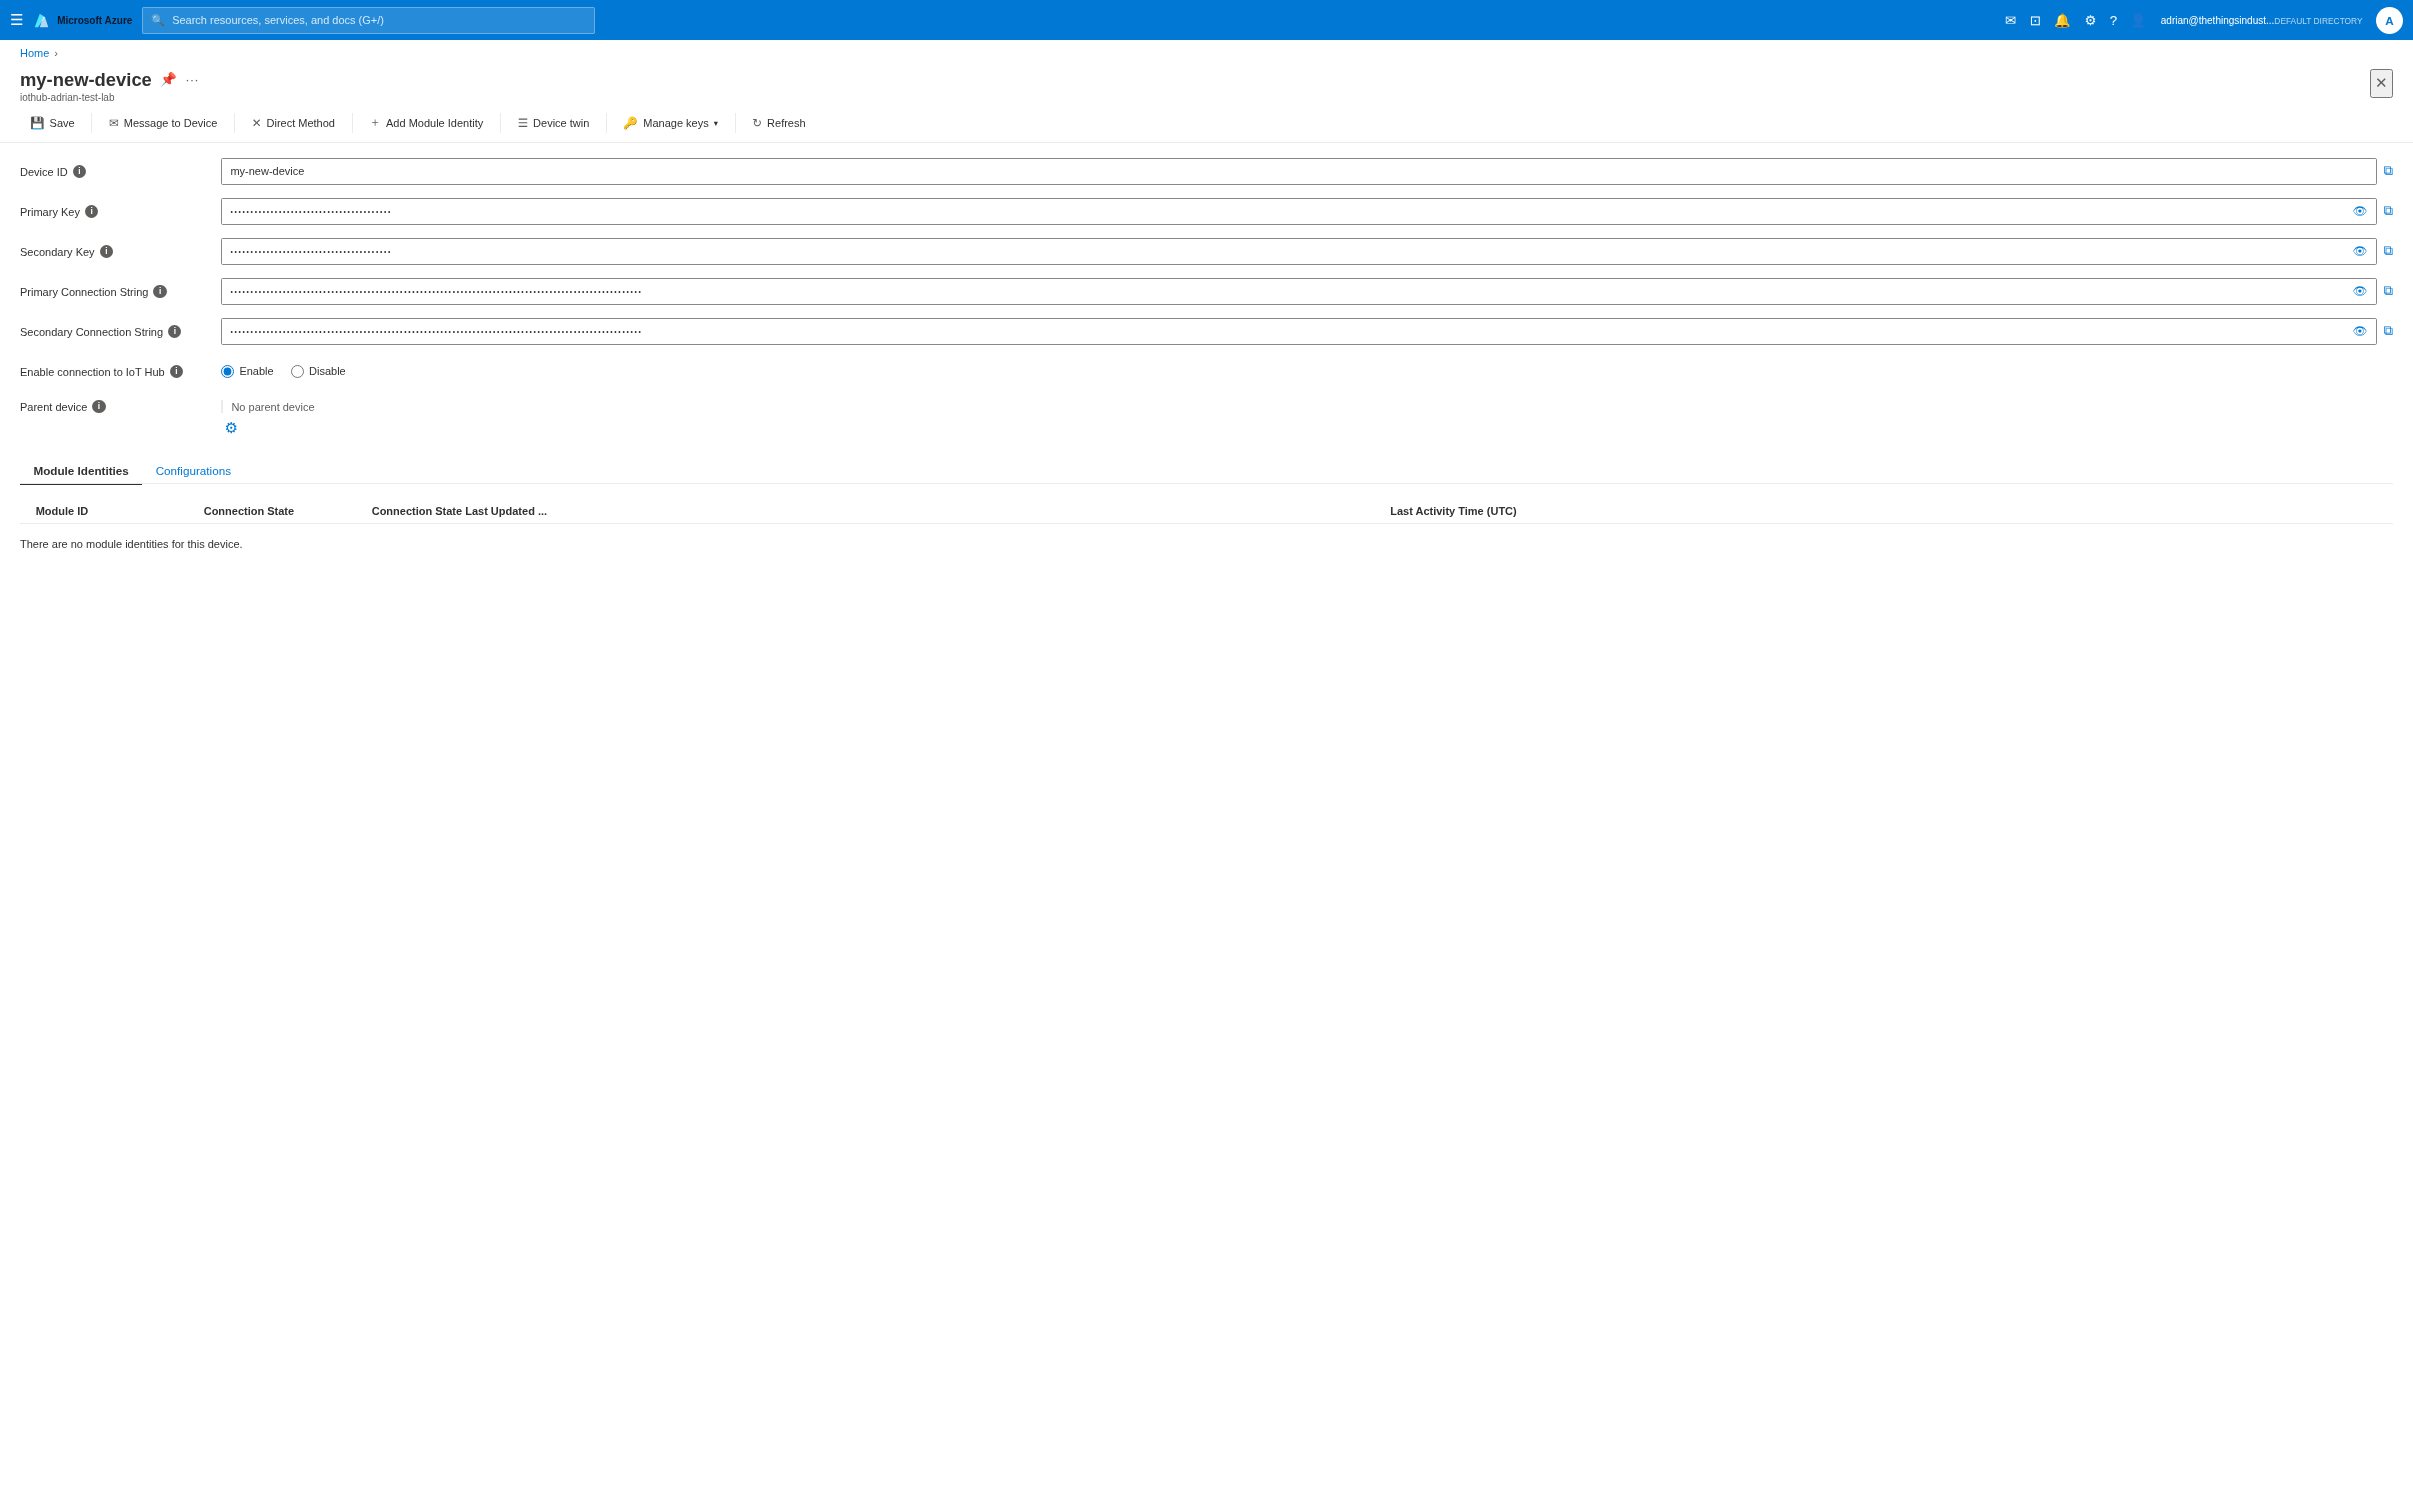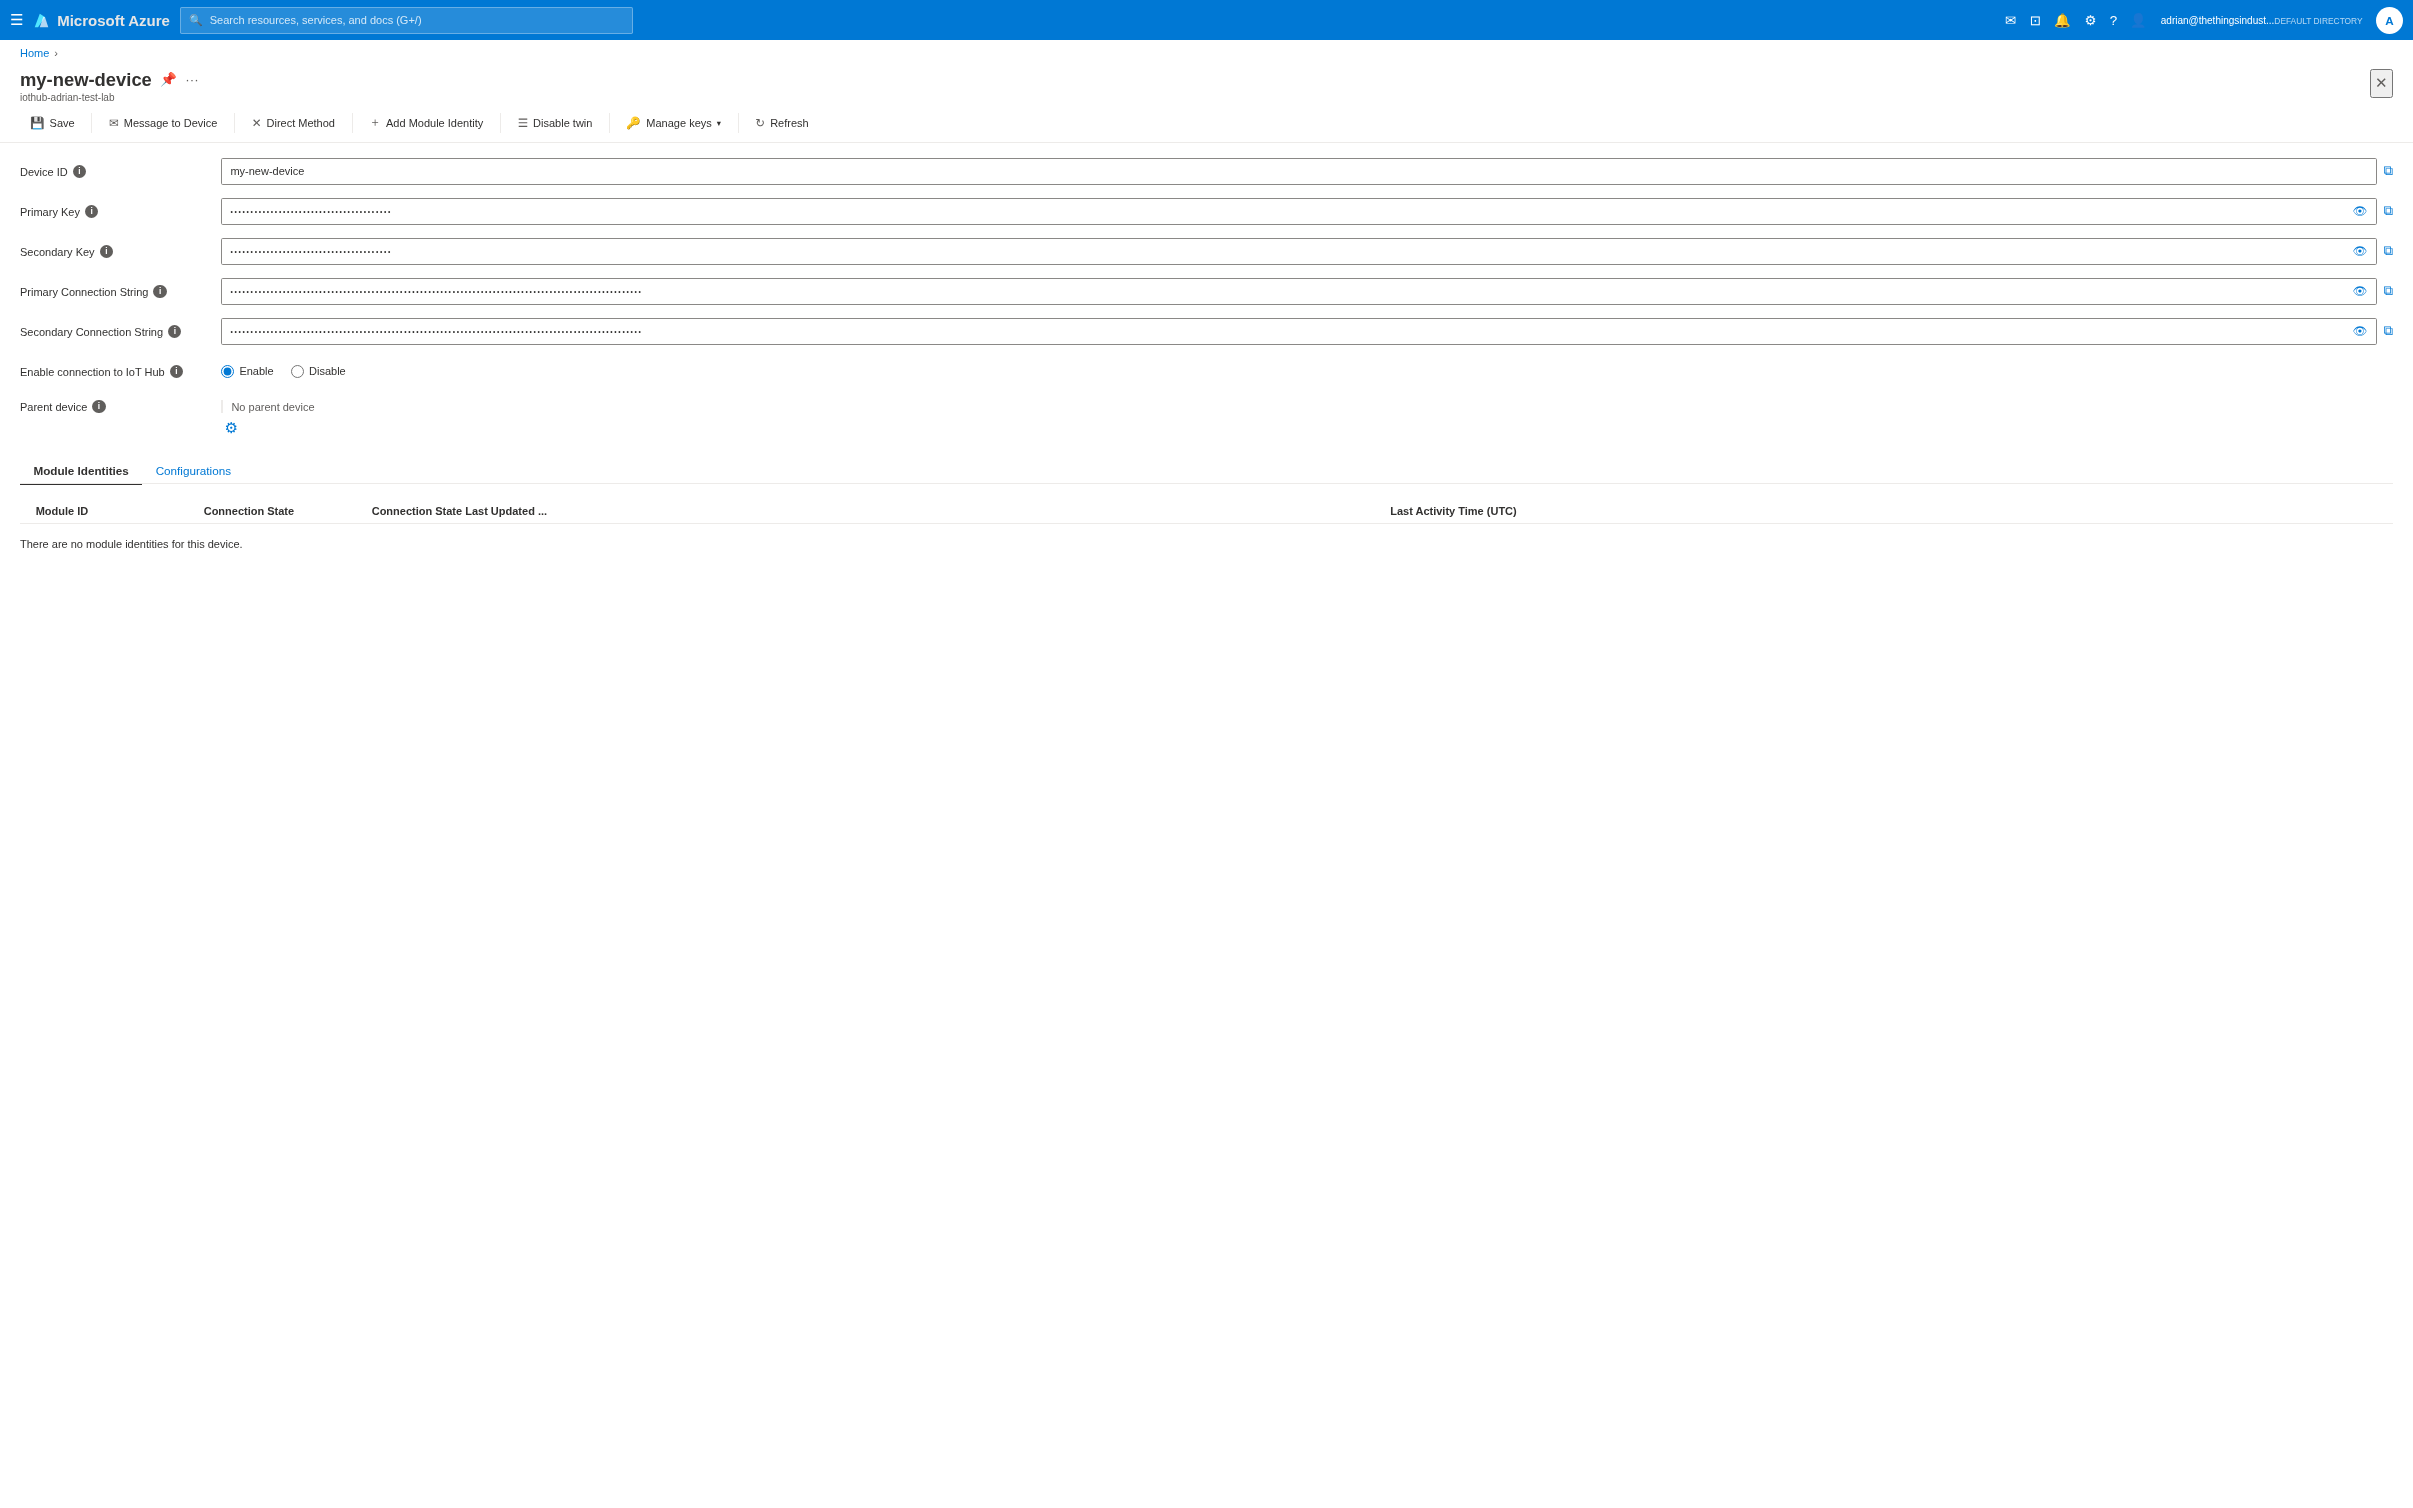--- a/index.html
+++ b/index.html
@@ -10,21 +10,21 @@
       background: #0078d4;
       height: 40px;
       display: flex;
       align-items: center;
       padding: 0 10px;
       gap: 10px;
     }
     .navbar-hamburger { color: #fff; font-size: 15px; cursor: pointer; }
     .navbar-logo { display: flex; align-items: center; gap: 6.7px; }
     .navbar-logo-icon { width: 17px; height: 17px; }
-    .navbar-brand { color: #e5e5e5; font-size: 15px; font-weight: 600; }
+    .navbar-brand { color: #0f172a; font-size: 10px; font-weight: 600; }
     .navbar-search {
       flex: 1;
       max-width: 453px;
       background: rgba(255,255,255,0.15);
       border: 0.8px solid rgba(255,255,255,0.3);
       border-radius: 1.7px;
       height: 27px;
       display: flex;
       align-items: center;
       padding: 0 8.4px;
@@ -265,21 +265,21 @@
     <span>Direct Method</span>
   </button>
   <div class="toolbar-divider"></div>
   <button class="toolbar-btn">
     <span class="toolbar-btn-icon">＋</span>
     <span>Add Module Identity</span>
   </button>
   <div class="toolbar-divider"></div>
   <button class="toolbar-btn">
     <span class="toolbar-btn-icon">☰</span>
-    <span>Disable twin</span>
+    <span>Device twin</span>
   </button>
   <div class="toolbar-divider"></div>
   <button class="toolbar-btn">
     <span class="toolbar-btn-icon">🔑</span>
     <span>Manage keys</span>
     <span style="font-size:8.4px">▾</span>
   </button>
   <div class="toolbar-divider"></div>
   <button class="toolbar-btn">
     <span class="toolbar-btn-icon">↻</span>

